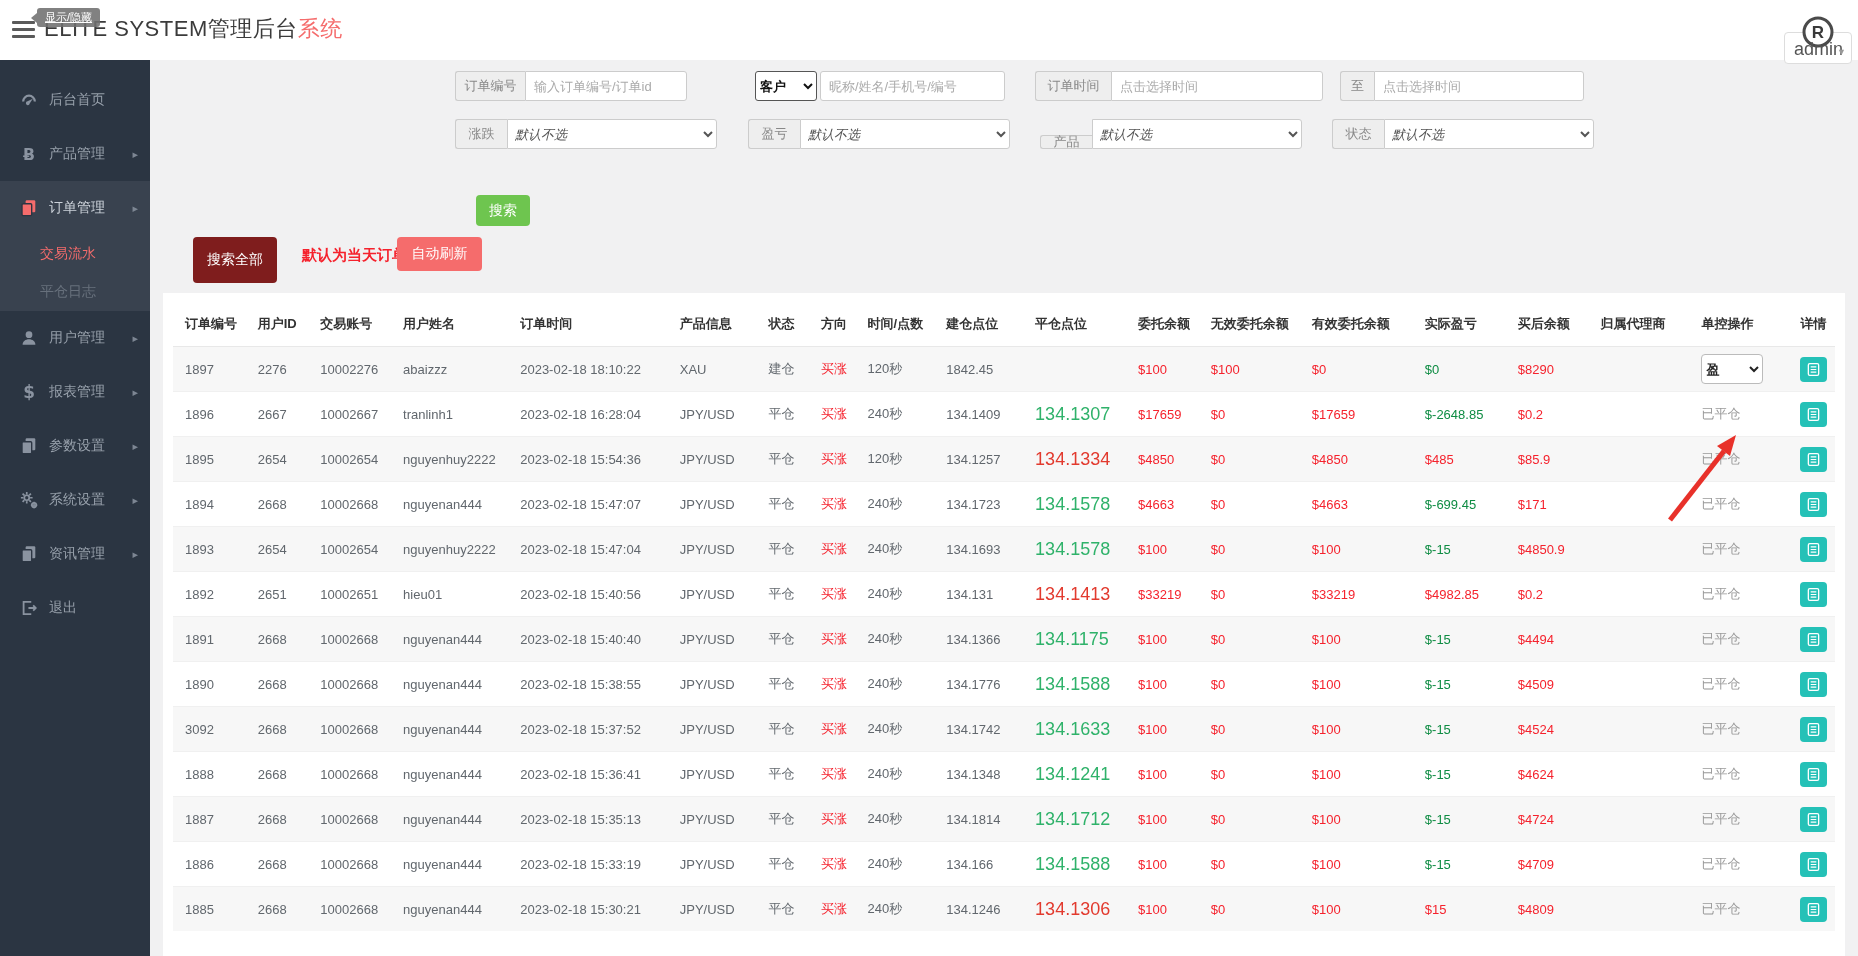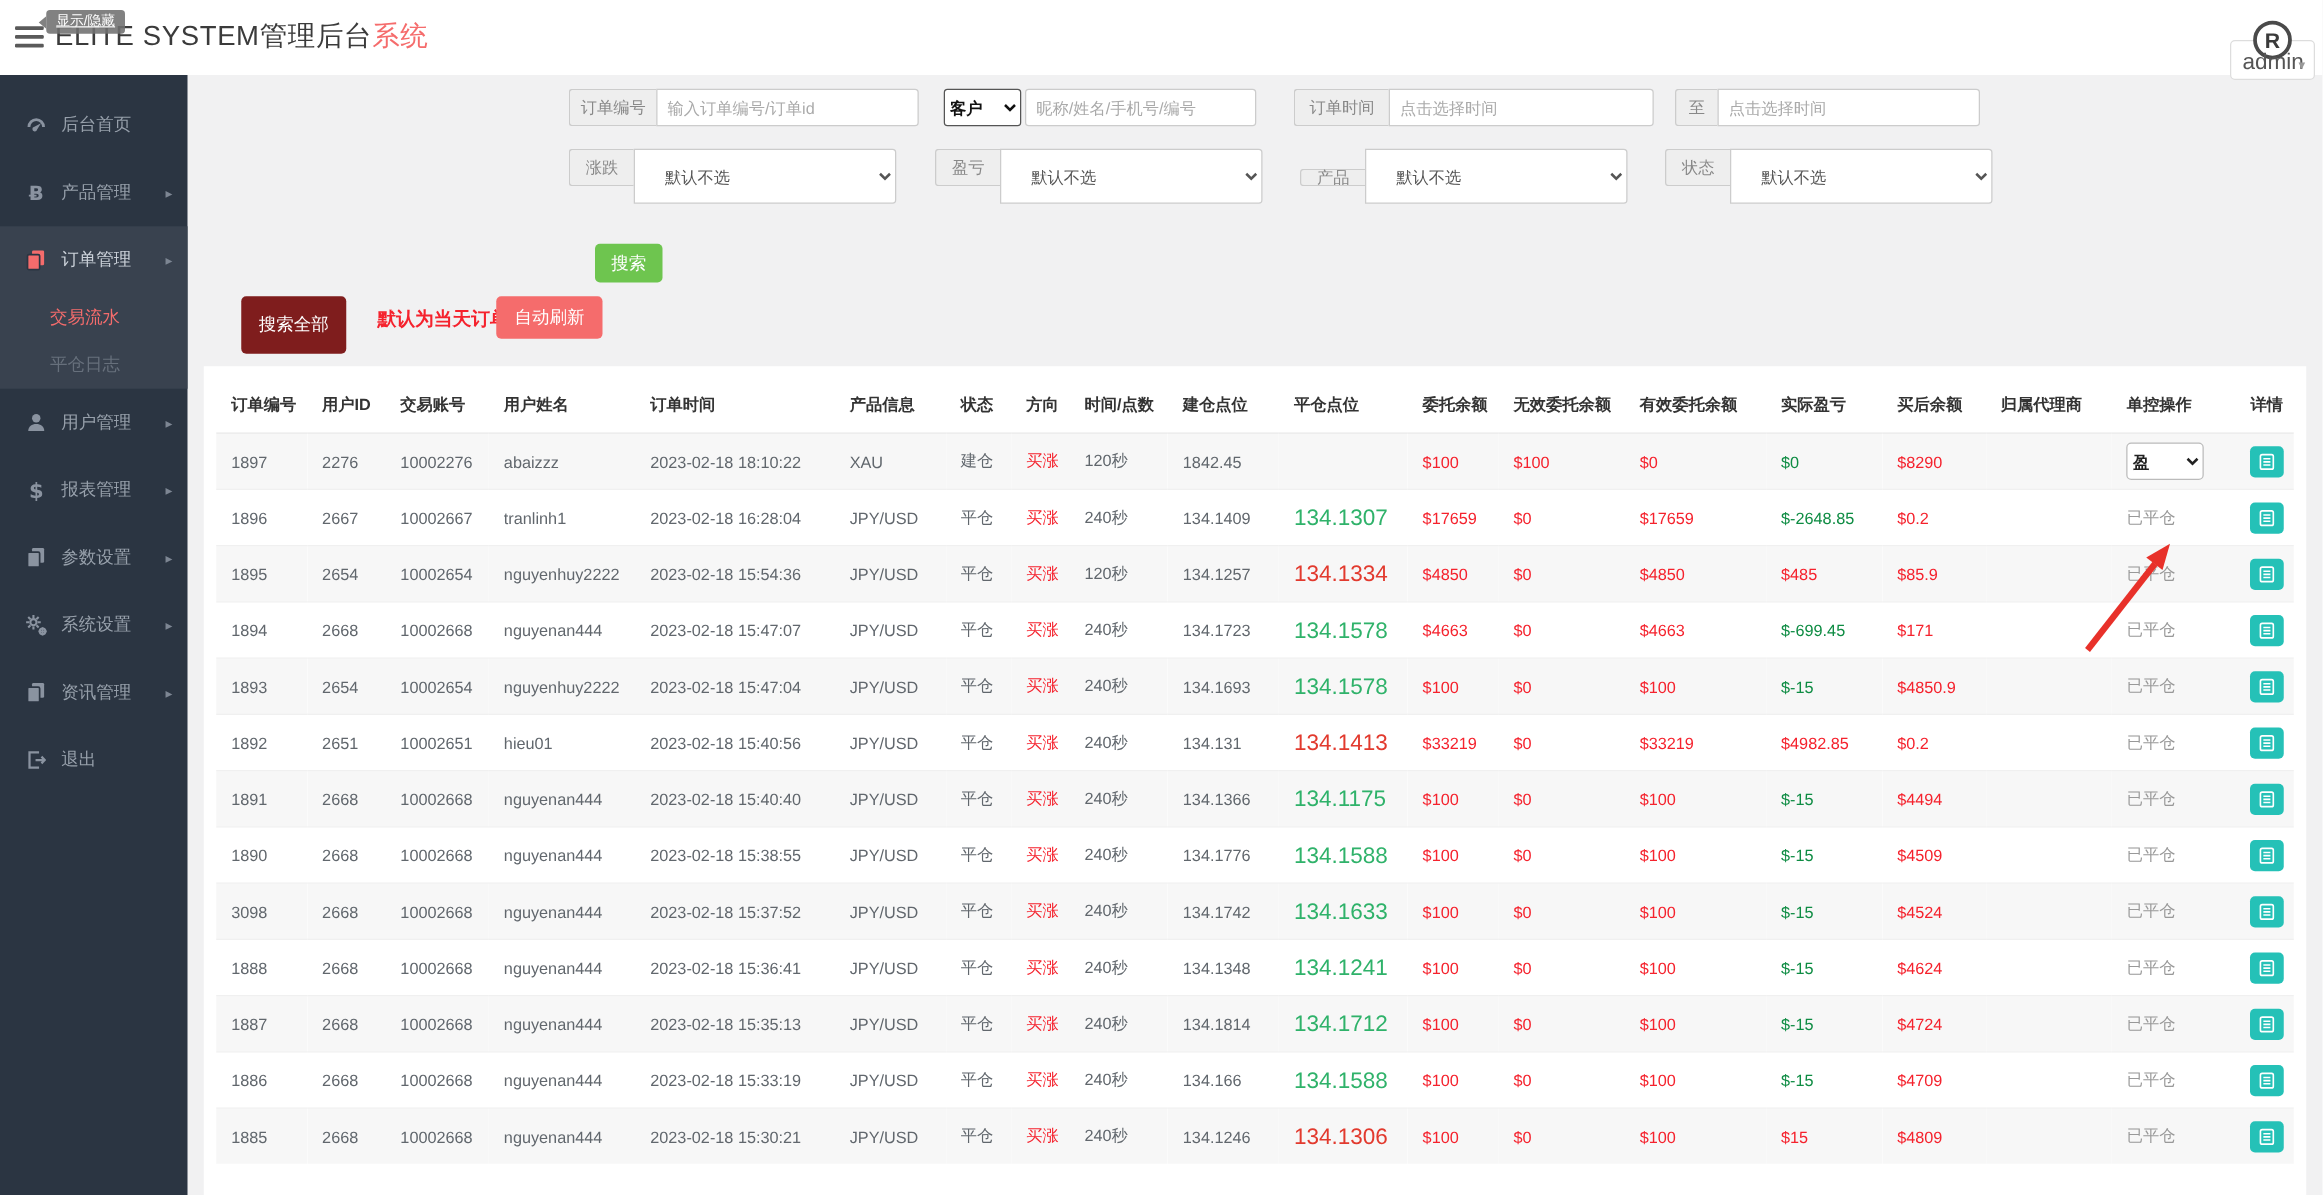--- a/index.html
+++ b/index.html
@@ -42,22 +42,22 @@
   .content{position:absolute;left:150px;top:60px;width:1708px;height:896px;}
   .input-group,.select-group{position:absolute;display:flex;height:30px;}
   .filter-label{background:#eee;border:1px solid #ccc;border-right:none;color:#888;font-size:13px;
                 display:flex;align-items:center;justify-content:center;border-radius:3px 0 0 3px;
                 box-sizing:border-box;white-space:nowrap;}
   .filter-input{border:1px solid #ccc;border-radius:0 3px 3px 0;font-size:13px;color:#555;
                 padding:0 8px;box-sizing:border-box;outline:none;}
   .filter-input::placeholder{color:#aaa;}
   .customer-select{width:62px;height:30px;font-size:13px;font-weight:bold;color:#111;
                    border:1px solid #555;border-radius:3px;background:#fff;margin-right:3px;}
-  .filter-select{width:210px;height:44px;font-size:13px;color:#555;border:1px solid #ccc;
-                 border-radius:0 3px 3px 0;background:#fff;padding-left:20px;}
+  .filter-select{width:210px;height:30px;font-size:13px;color:#555;border:1px solid #ccc;
+                 border-radius:0 3px 3px 0;background:#fff;padding-left:3px;font-style:italic;}
   .btn{border:none;border-radius:4px;color:#fff;font-size:14px;cursor:pointer;position:absolute;}
   .search-btn{left:305px;top:135px;width:54px;height:31px;background:#6ec54f;margin-left:21px;}
   .search-all-btn{left:43px;top:177px;width:84px;height:46px;background:#7f1d1d;}
   .auto-refresh-btn{left:247px;top:177px;width:85px;height:34px;background:#f56c6c;}
   .today-note{position:absolute;left:152px;top:186px;color:#f5222d;font-weight:bold;font-size:15px;white-space:nowrap;}
 
   
   .card{position:absolute;left:13px;top:233px;width:1682px;height:730px;background:#fff;
         box-sizing:border-box;padding:14px 10px 0;}
   .card-title{color:#9a9a9a;font-size:16px;padding:4px 0 16px 16px;}
@@ -205,21 +205,21 @@
         </span>
         <span class="mi-label">退出</span>
       </div>
     </div>
 </div>
 
 <div class="content">
 
   <div class="input-group" style="left:305px;top:11px">
     <span class="filter-label" style="width:70px">订单编号</span>
-    <input class="filter-input" style="width: 210px;" placeholder="输入订单编号/订单id">
+    <input class="filter-input" style="width: 162px;" placeholder="输入订单编号/订单id">
   </div>
   <div class="input-group" style="left:605px;top:11px">
     <select class="customer-select">
       <option>客户</option>
     </select>
     <input class="filter-input" style="width: 185px; border-radius: 3px;" placeholder="昵称/姓名/手机号/编号">
   </div>
   <div class="input-group" style="left:885px;top:11px">
     <span class="filter-label" style="width:76px">订单时间</span>
     <input class="filter-input" style="width: 212px;" placeholder="点击选择时间">
@@ -502,21 +502,21 @@
             <td><span></span></td>
             <td><span class="closed-text">已平仓</span></td>
             <td><button class="detail-btn">
                 <svg viewBox="0 0 16 16">
                   <rect x="2.5" y="1.8" width="11" height="12.4" rx="1.5" fill="none" stroke="#fff" stroke-width="1.4"></rect>
                   <path d="M5 5.3h6M5 8h6M5 10.7h6" stroke="#fff" stroke-width="1.3"></path>
                 </svg>
               </button></td>
           </tr>
           <tr>
-            <td><span>3098</span></td>
+            <td><span>3092</span></td>
             <td><span>2668</span></td>
             <td><span>10002668</span></td>
             <td><span>nguyenan444</span></td>
             <td><span>2023-02-18 15:37:52</span></td>
             <td><span>JPY/USD</span></td>
             <td><span>平仓</span></td>
             <td><span class="t-red">买涨</span></td>
             <td><span>240秒</span></td>
             <td><span>134.1742</span></td>
             <td><span class="close-num t-green">134.1633</span></td>

